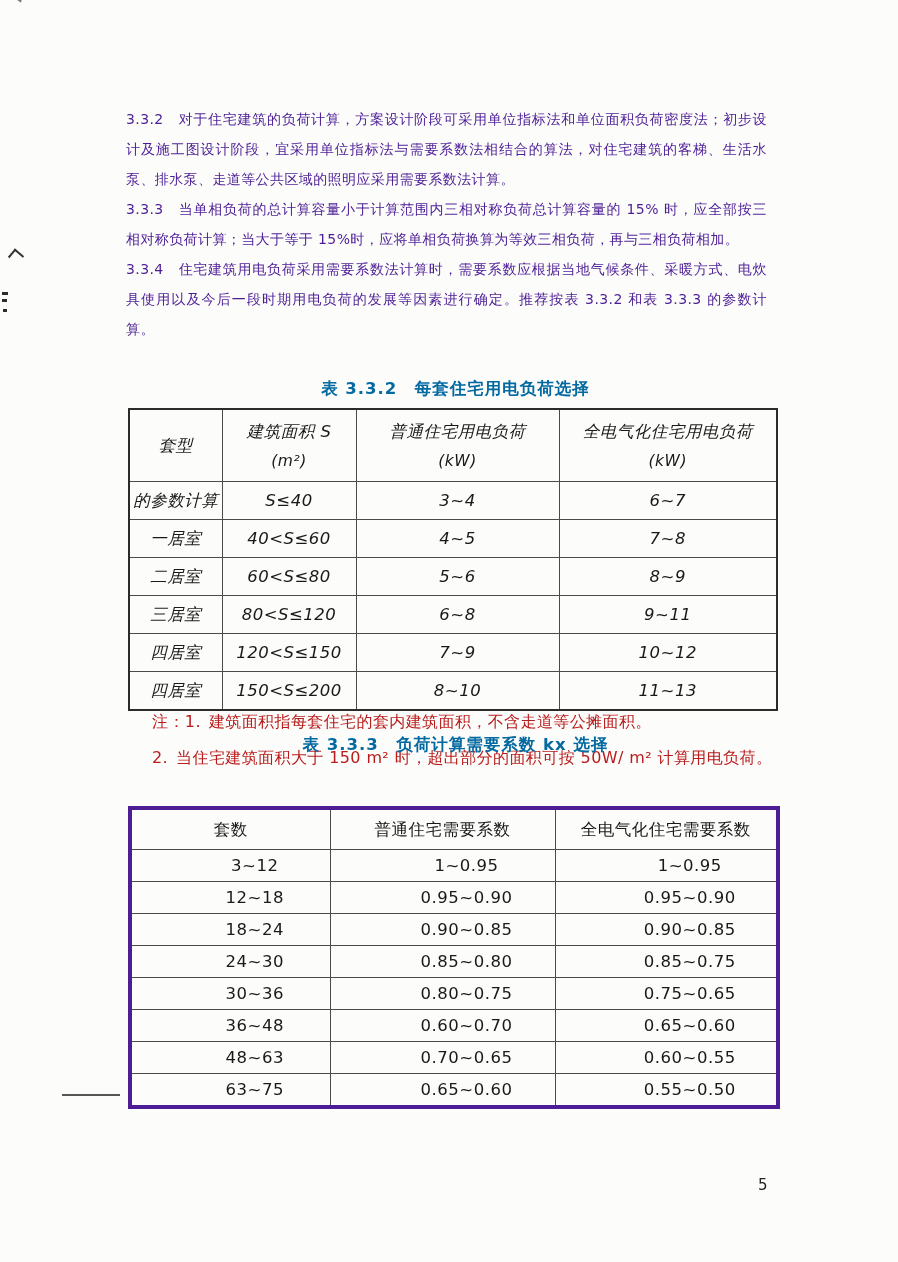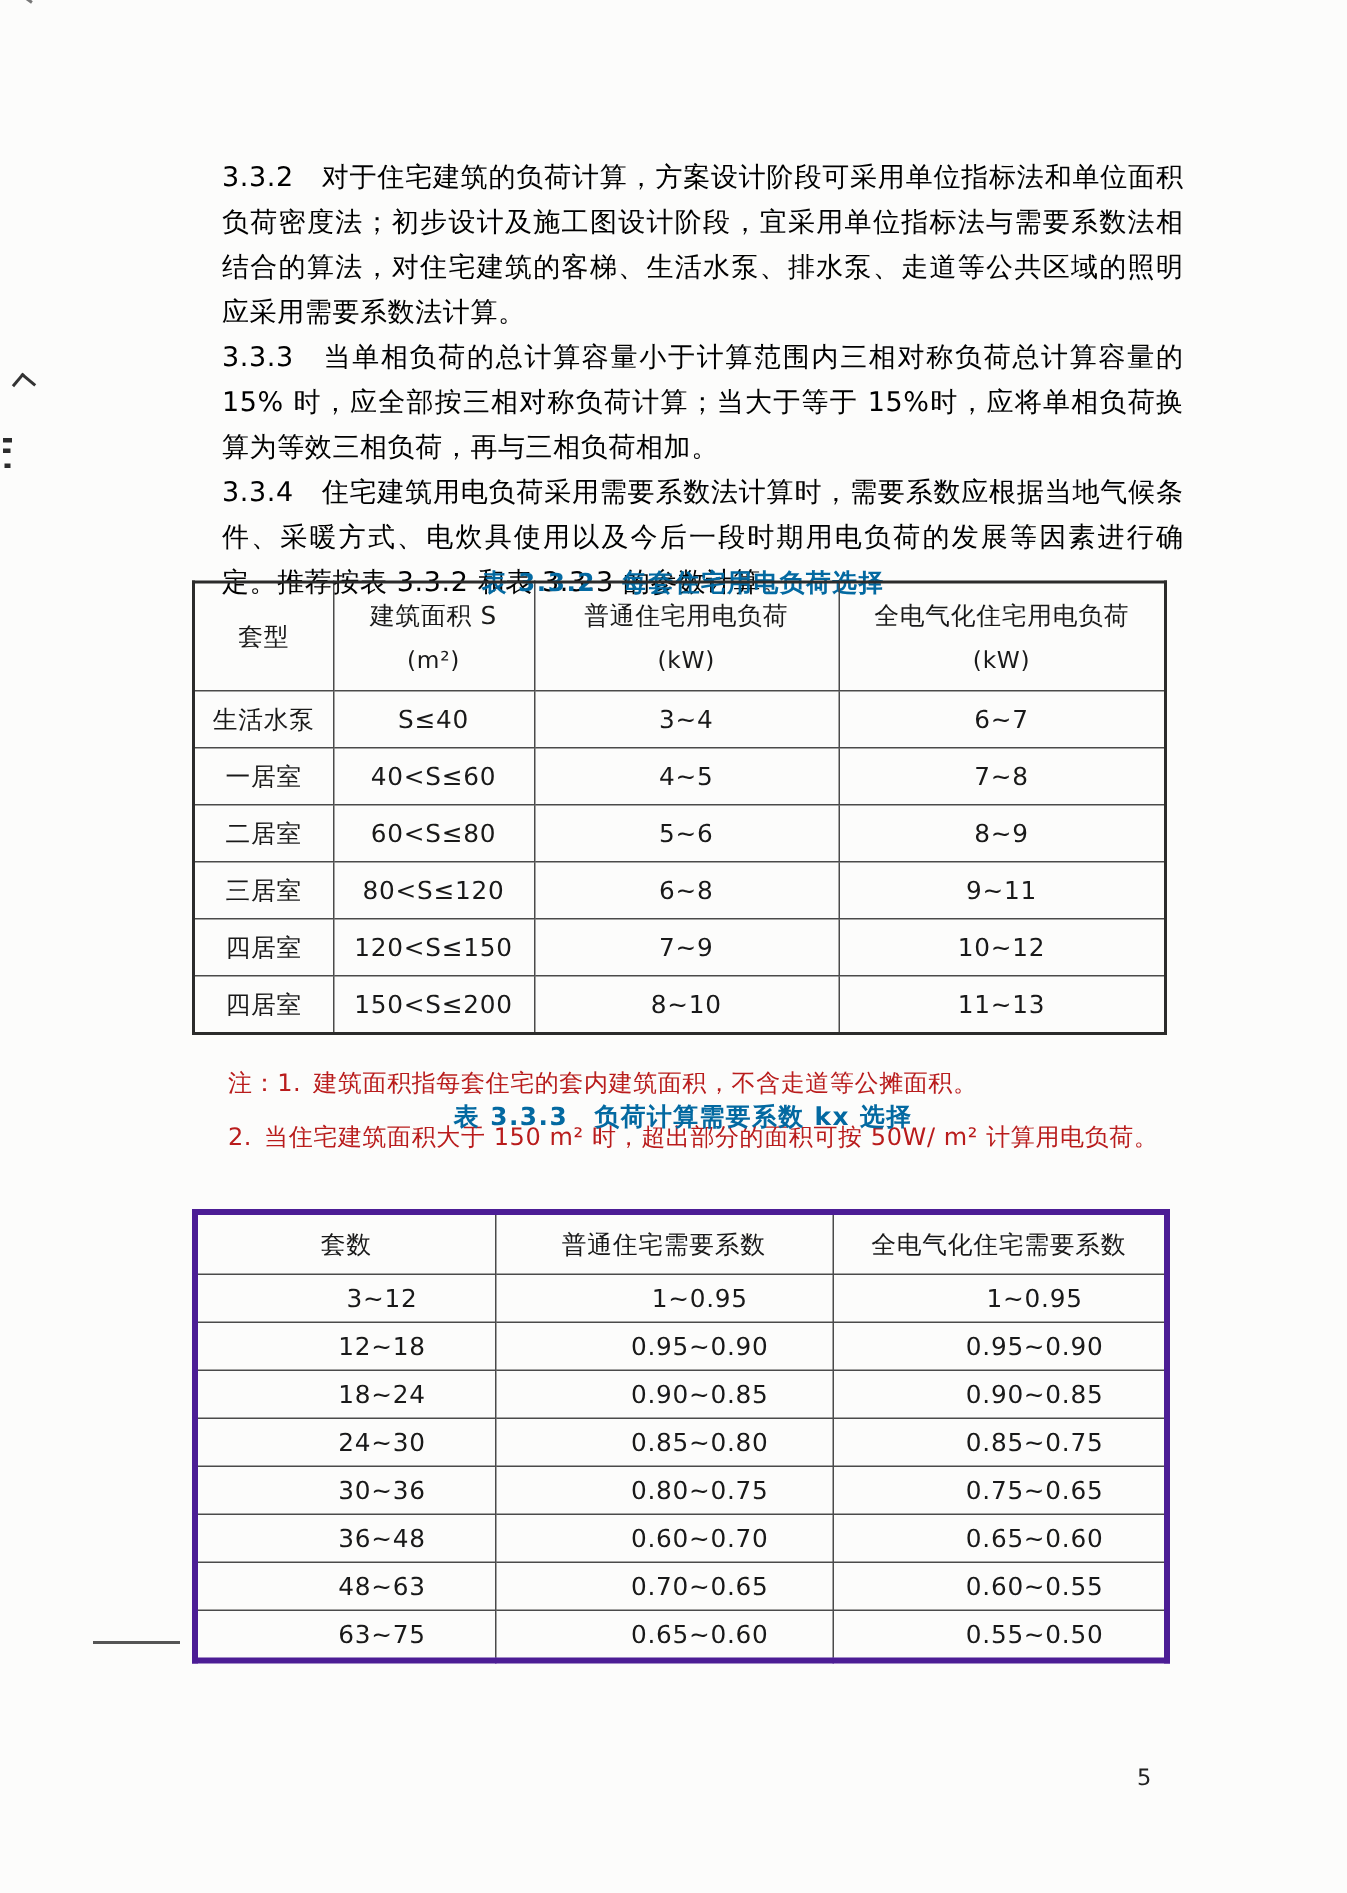--- a/index.html
+++ b/index.html
@@ -7,37 +7,37 @@
     width:898px;height:1262px;position:relative;
     background:#fcfcfb;
     font-family:"DejaVu Sans","Liberation Sans",sans-serif;
     color:#1e1e1e;
     -webkit-font-smoothing:antialiased;
   }
   .page{position:absolute;inset:0;overflow:hidden;}
 
   
   .text-block{
-    position:absolute;left:148px;top:104px;width:641px;
-    font-size:18px;line-height:30px;text-align:justify;
-    letter-spacing:0.4px;color:#000000;
+    position:absolute;left:126px;top:104px;width:641px;
+    font-size:14px;line-height:30px;text-align:justify;
+    letter-spacing:0.4px;color:#4c1d95;
   }
   .text-block p{margin:0;}
 
   
   .tbl-title{
     position:absolute;left:135px;width:641px;text-align:center;
     font-size:16.5px;letter-spacing:1px;color:#0369a1;font-weight:600;
   }
   #tbl1-title{top:378px;}
   #tbl2-title{top:734px;}
 
   
   table{border-collapse:collapse;table-layout:fixed;position:absolute;left:128px;background:transparent;}
-  #table1{top:387px;width:648px;}
+  #table1{top:408px;width:648px;font-style:italic;}
   #table2{top:806px;width:648px;}
   th,td{
     border:1px solid #4a4a4a;
     text-align:center;vertical-align:middle;
     font-size:16.5px;font-weight:normal;color:#191919;
     padding:0;letter-spacing:0.5px;
     overflow:hidden;
   }
   #table1{border:2px solid #2b2b2b;}
   #table2{border:4px solid #4c1d95;}
@@ -105,21 +105,21 @@
       <th>
         <div class="th-label">普通住宅用电负荷</div>
         <div class="th-unit">(kW)</div>
       </th>
       <th>
         <div class="th-label">全电气化住宅用电负荷</div>
         <div class="th-unit">(kW)</div>
       </th>
     </tr>
     <tr>
-      <td>生活水泵</td>
+      <td>的参数计算</td>
       <td class="num">S≤40</td>
       <td class="num">3~4</td>
       <td class="num">6~7</td>
     </tr>
     <tr>
       <td>一居室</td>
       <td class="num">40&lt;S≤60</td>
       <td class="num">4~5</td>
       <td class="num">7~8</td>
     </tr>

